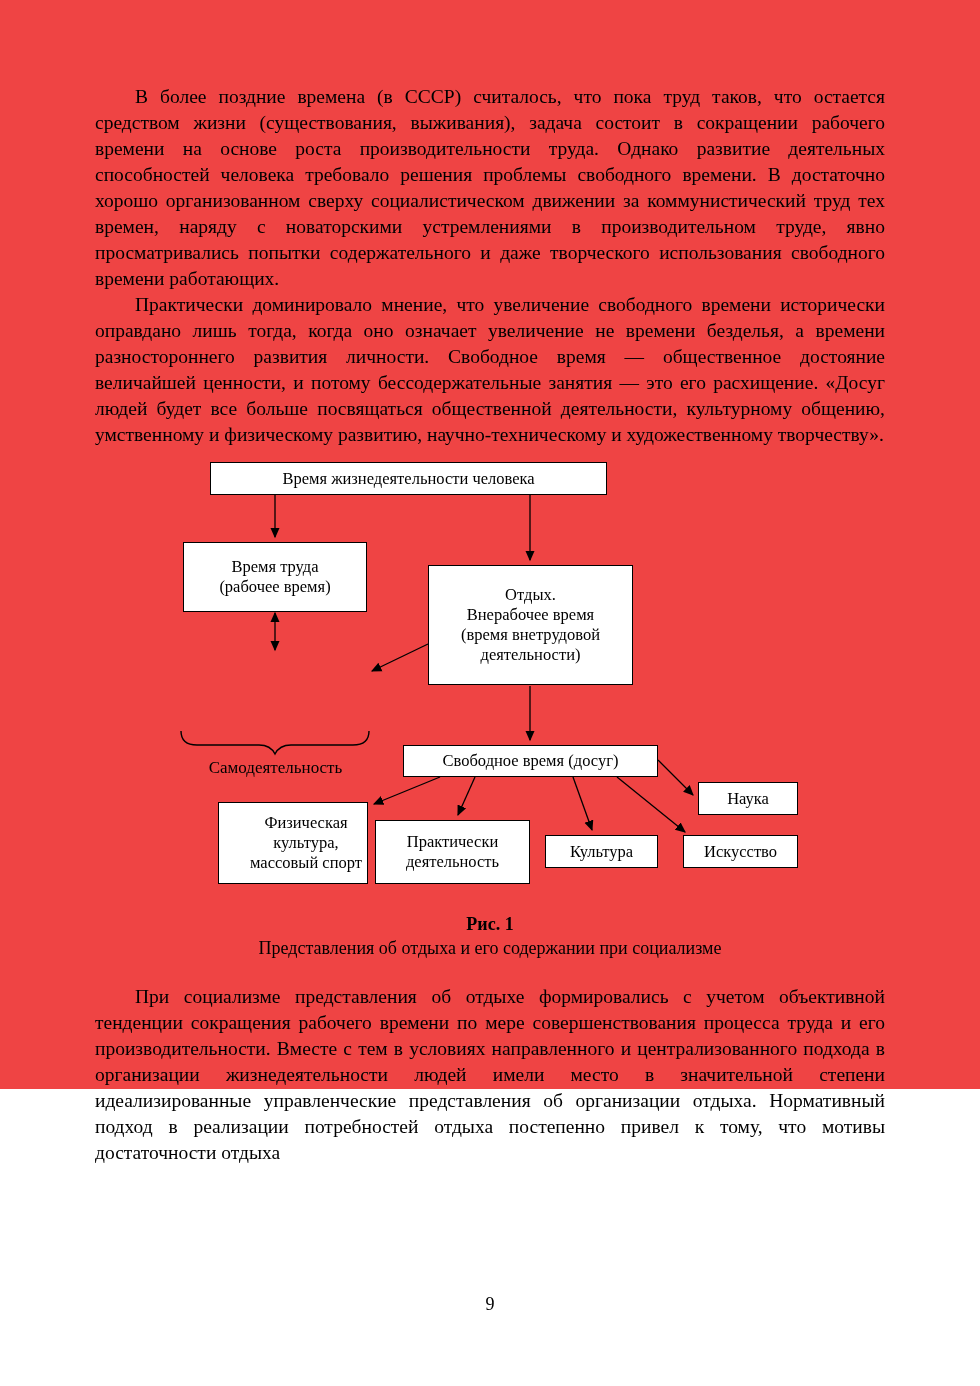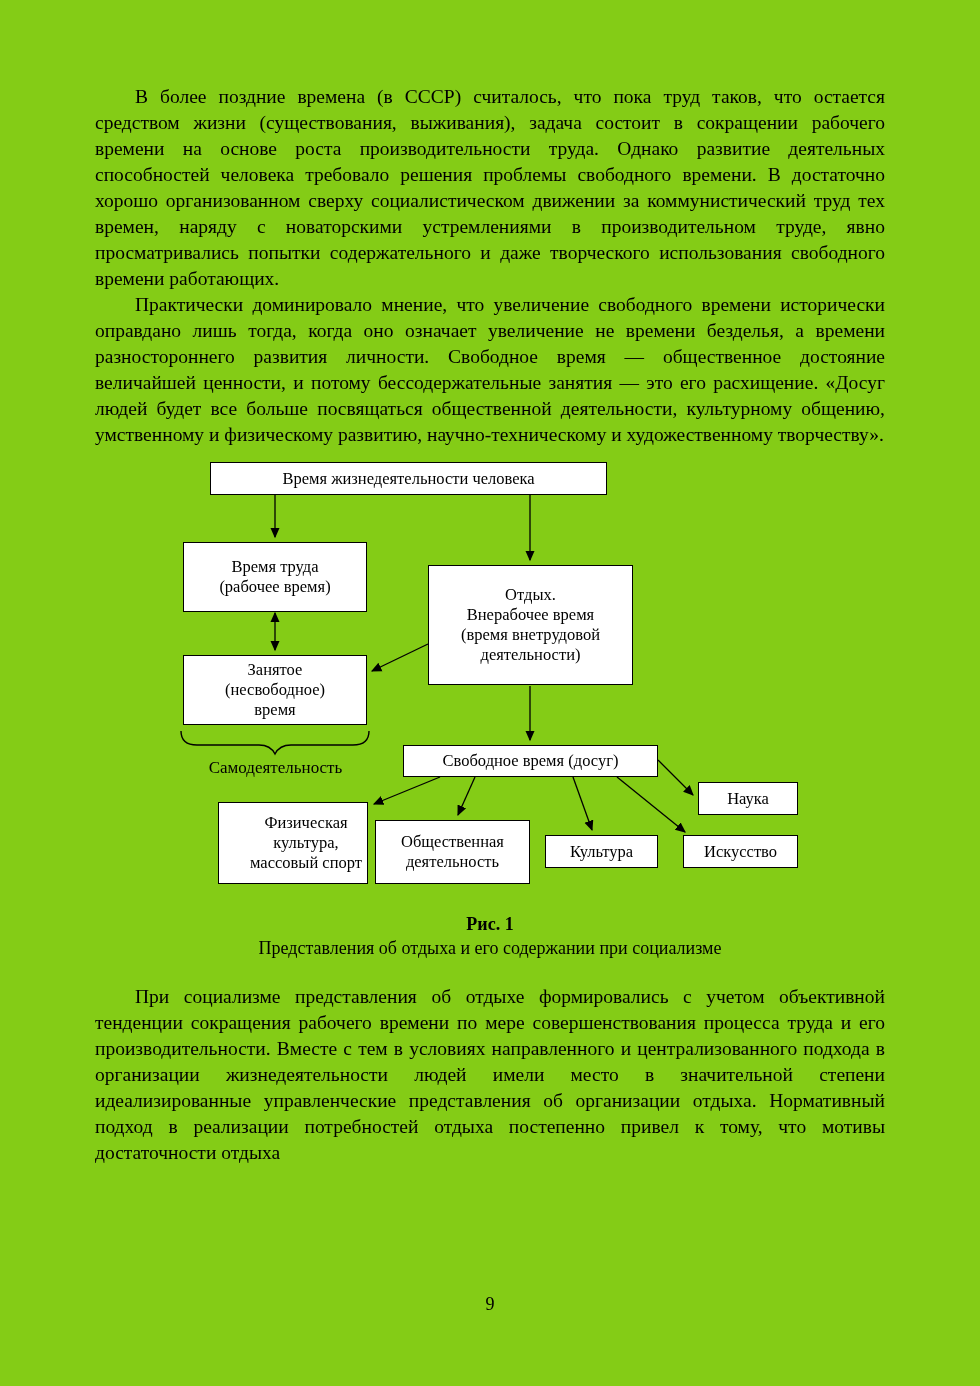--- a/index.html
+++ b/index.html
@@ -4,23 +4,23 @@
 <style>
   * { margin: 0; padding: 0; box-sizing: border-box; }
   html, body { background: #ffffff; }
   body {
     width: 980px; height: 1386px;
     font-family: "Liberation Serif", serif;
     color: #000; overflow: hidden;
   }
   .page {
     position: relative;
-    width: 980px; height: 1386px;
+    width: 980px; height: 1089px;
     padding: 84px 95px 0 95px;
-    background: #84cc16;
+    background: #ef4444;
   }
   p.body {
     font-size: 19.5px;
     line-height: 26px;
     text-align: justify;
     text-indent: 40px;
   }
   
   .figure { margin-top: 12px; }
   .diagram { position: relative; width: 790px; height: 440px; }
@@ -91,28 +91,25 @@
         <path class="brace" d="M 86,271 C 86,281 92,285 102,285 L 164,285 C 172,285 177,288 180,294 C 183,288 188,285 196,285 L 258,285 C 268,285 274,281 274,271"></path>
       </svg>
 
       <div class="dbox b-life">Время жизнедеятельности человека</div>
       <div class="dbox b-work">Время труда
 (рабочее время)</div>
       <div class="dbox b-rest">Отдых.
 Внерабочее время
 (время внетрудовой
 деятельности)</div>
-      <div class="dbox b-busy">Занятое
-(несвободное)
-время</div>
       <div class="dbox b-free">Свободное время (досуг)</div>
       <div class="dbox b-phys">Физическая
 культура,
 массовый спорт</div>
-      <div class="dbox b-soc">Общественная
+      <div class="dbox b-soc">Практически
 деятельность</div>
       <div class="dbox b-cult">Культура</div>
       <div class="dbox b-art">Искусство</div>
       <div class="dbox b-sci">Наука</div>
 
       <div class="brace-label">Самодеятельность</div>
     </div>
 
     <div class="fig-caption">
       <div class="fig-num">Рис. 1</div>

